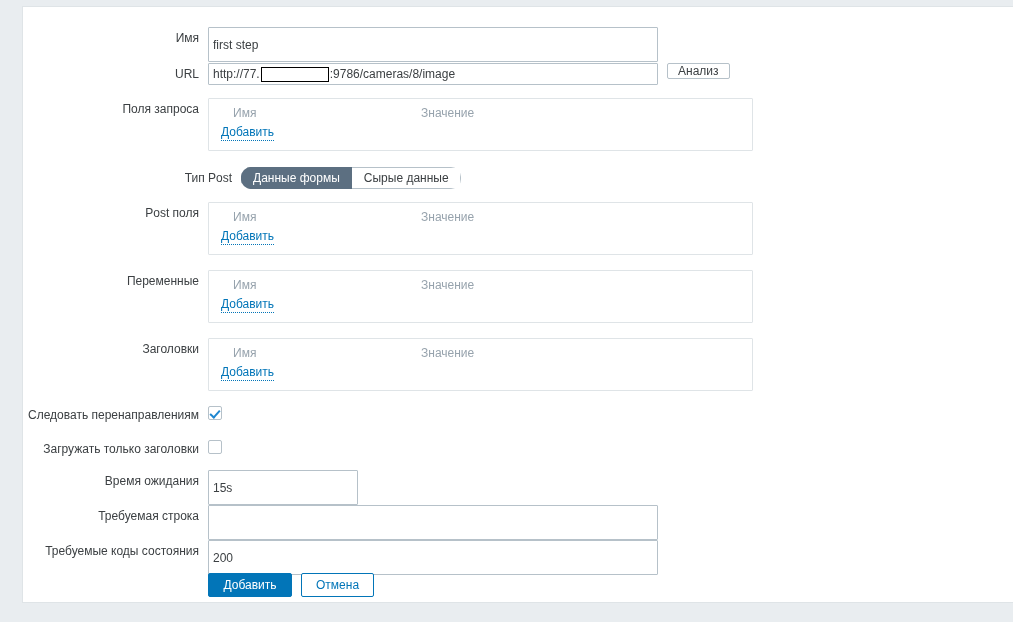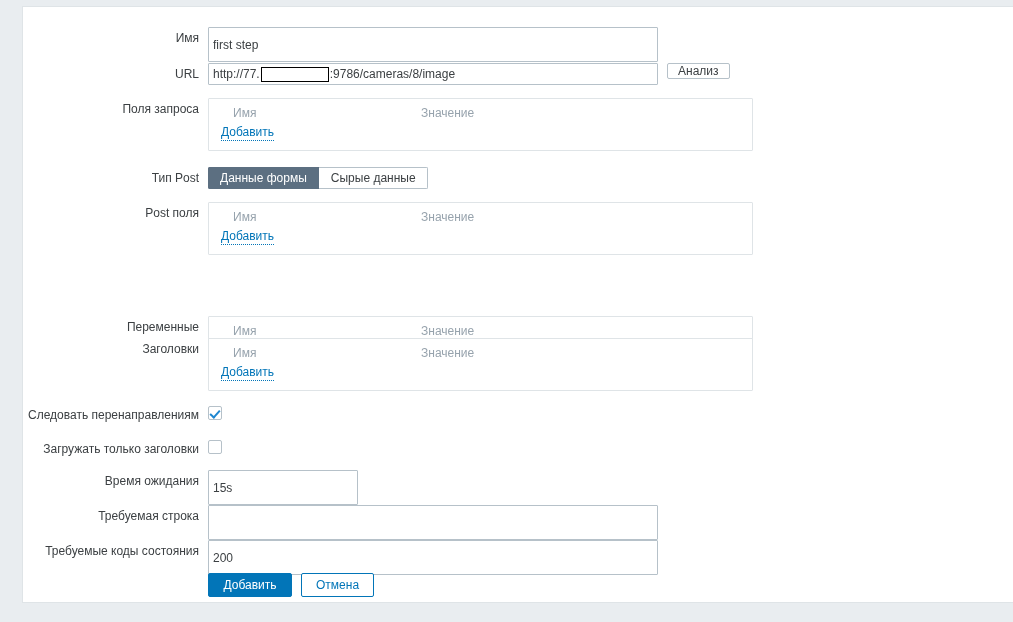--- a/index.html
+++ b/index.html
@@ -147,21 +147,21 @@
     margin-left: 12px;
     font-size: 12px;
     color: #0275b8;
     text-decoration: none;
     border-bottom: 1px dotted #0275b8;
     line-height: 15px;
     cursor: pointer;
   }
 
   
-  .segmented { display: inline-flex; border-radius: 2px; overflow: hidden; }
+  .segmented { display: inline-flex; border-radius: 10px; overflow: hidden; }
   .seg {
     height: 22px;
     padding: 0 11px;
     display: inline-flex;
     align-items: center;
     justify-content: center;
     font-size: 12px;
     background: #ffffff;
     border: 1px solid #b6c1c9;
     color: #3c4043;
@@ -231,21 +231,21 @@
       <div class="kvbox">
         <div class="kvhead">
           <div class="c1">Имя</div>
           <div class="c2">Значение</div>
         </div>
         <a class="addlink">Добавить</a>
       </div>
     </div>
   </div>
 
-  <div class="row" style="top:160px;">
+  <div class="row" style="top:160px;margin-left:33px;">
     <div class="lbl">Тип Post</div>
     <div class="ctl">
       <div class="segmented">
         <div class="seg active">Данные формы</div>
         <div class="seg">Сырые данные</div>
       </div>
     </div>
   </div>
 
   <div class="row" style="top:195px;">
@@ -254,21 +254,21 @@
       <div class="kvbox">
         <div class="kvhead">
           <div class="c1">Имя</div>
           <div class="c2">Значение</div>
         </div>
         <a class="addlink">Добавить</a>
       </div>
     </div>
   </div>
 
-  <div class="row" style="top:263px;margin-top:46px;">
+  <div class="row" style="top:263px;">
     <div class="lbl">Переменные</div>
     <div class="ctl">
       <div class="kvbox">
         <div class="kvhead">
           <div class="c1">Имя</div>
           <div class="c2">Значение</div>
         </div>
         <a class="addlink">Добавить</a>
       </div>
     </div>

